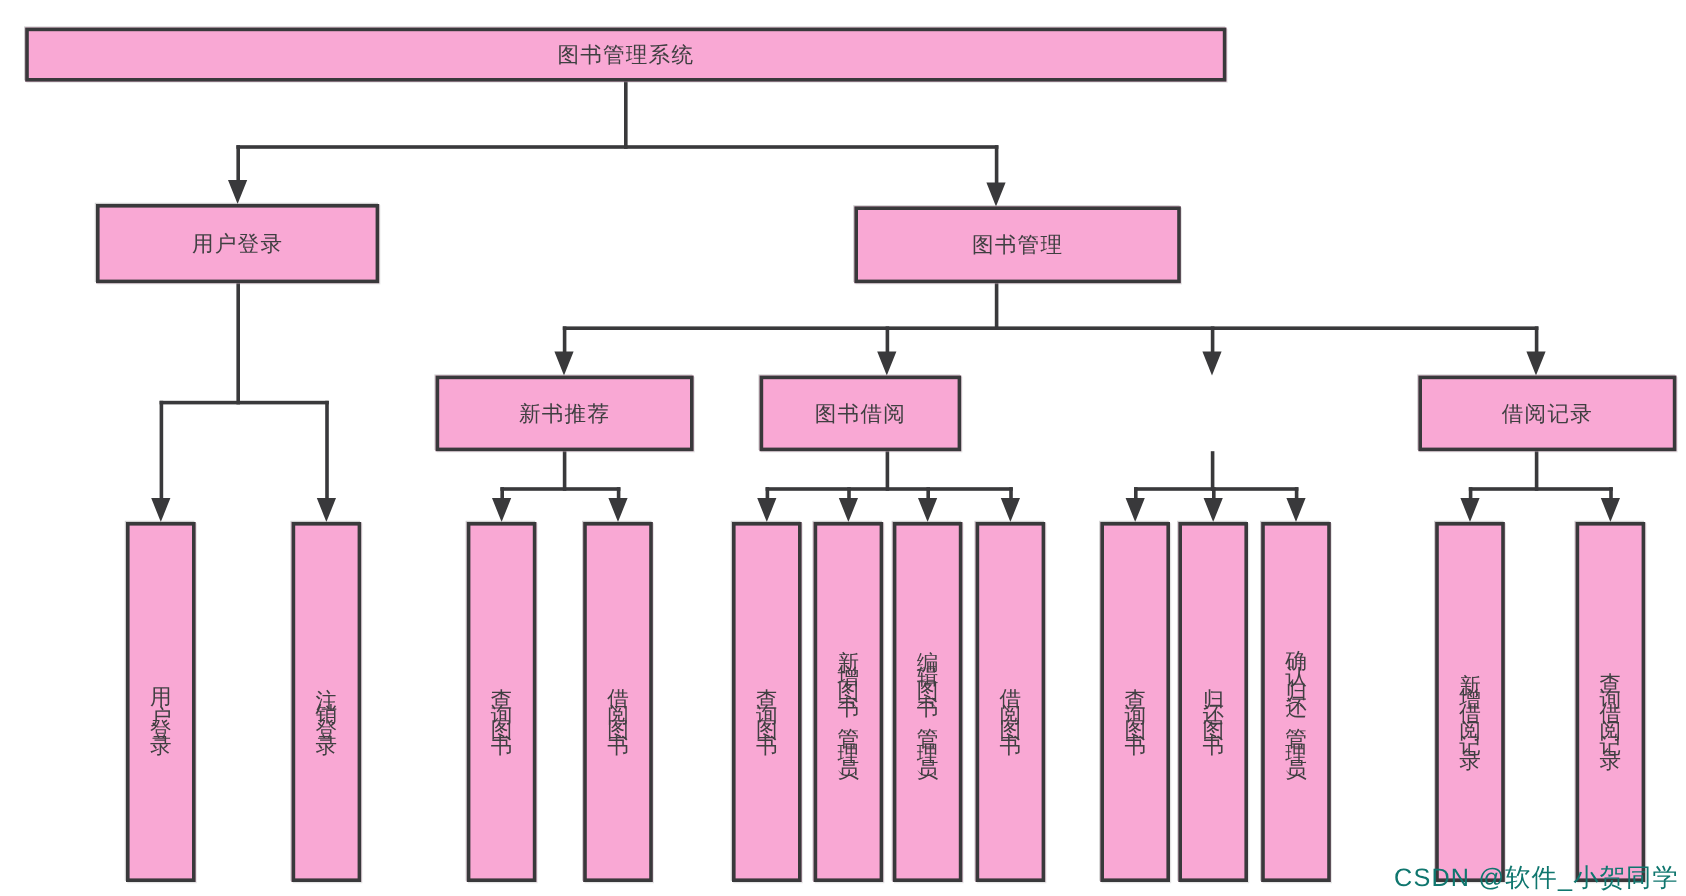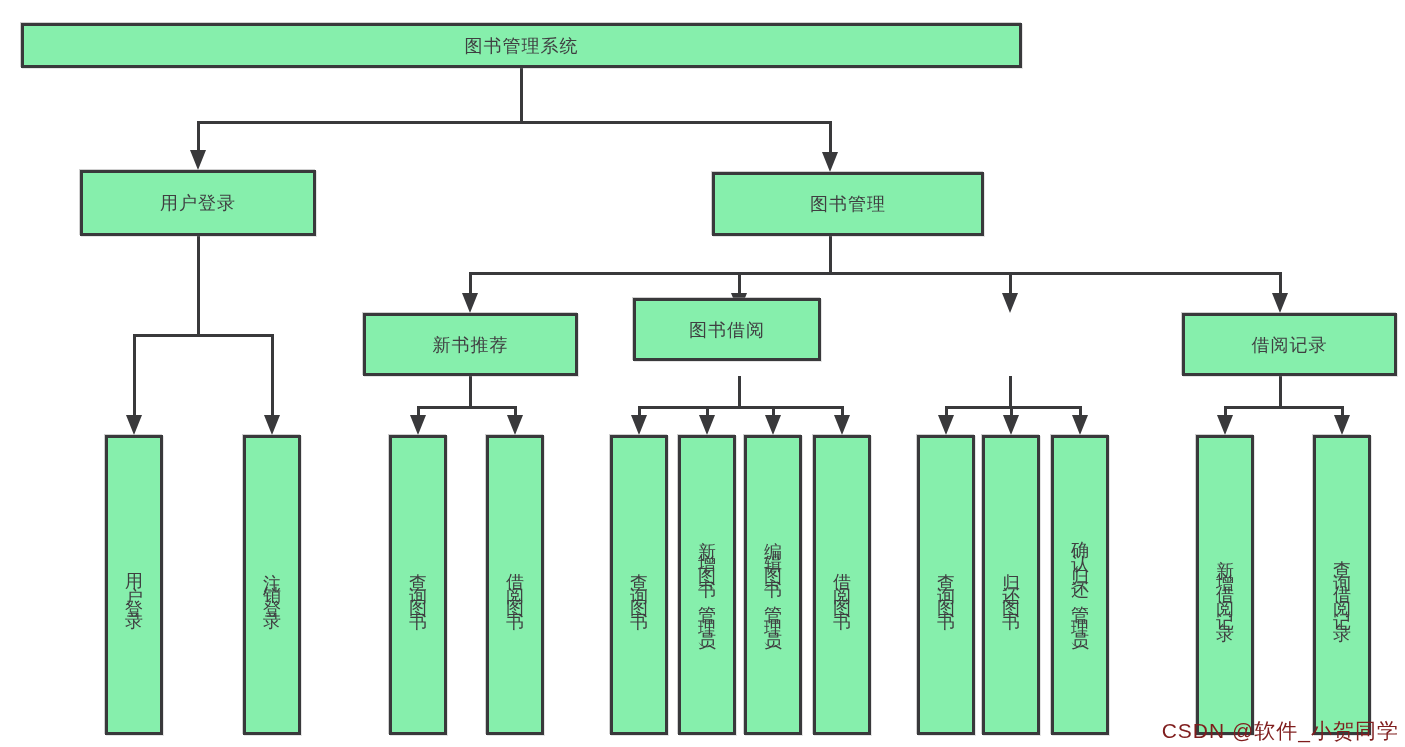--- a/index.html
+++ b/index.html
@@ -11,21 +11,21 @@
   body{font-family:"Liberation Sans","DejaVu Sans",sans-serif;}
   #stage{
     position:relative;
     width:1405px;height:747px;
     background:var(--bg);
     overflow:hidden;
   }
   .node{
     position:absolute;
     box-sizing:border-box;
-    background:#86efac;
+    background:#f9a8d4;
     border:3px solid var(--line);
     display:flex;
     align-items:center;
     justify-content:center;
     color:var(--text);
     font-size:18px;
     letter-spacing:1px;
     box-shadow:-1px -1px 0 rgba(150,150,150,.45), 1px 1px 0 rgba(150,150,150,.25);
     z-index:2;
   }
@@ -45,21 +45,21 @@
     border-left:8px solid transparent;
     border-right:8px solid transparent;
     border-top:20px solid var(--line);
     z-index:1;
   }
   .watermark{
     position:absolute;
     right:6px;
     bottom:2px;
     font-size:21px;
-    color:#7f1d1d;
+    color:#0f766e;
     z-index:3;
     letter-spacing:1px;
     margin-top:12px;
   }
 </style>
 </head>
 <body>
 
 <div id="stage">
 
@@ -87,21 +87,21 @@
   <div class="ln" style="left:469px;top:272px;width:3px;height:23px"></div>
   <div class="ah" style="left:462px;top:293px"></div>
   <div class="ln" style="left:738px;top:272px;width:3px;height:23px"></div>
   <div class="ah" style="left:731px;top:293px"></div>
   <div class="ln" style="left:1009px;top:272px;width:3px;height:23px"></div>
   <div class="ah" style="left:1002px;top:293px"></div>
   <div class="ln" style="left:1279px;top:272px;width:3px;height:23px"></div>
   <div class="ah" style="left:1272px;top:293px"></div>
 
   <div class="node" style="left:363px;top:313px;width:215px;height:63px">新书推荐</div>
-  <div class="node" style="left:633px;top:298px;width:188px;height:63px">图书借阅</div>
+  <div class="node" style="left:633px;top:313px;width:168px;height:63px">图书借阅</div>
   <div class="node" style="left:1182px;top:313px;width:215px;height:63px">借阅记录</div>
 
   <div class="ln" style="left:469px;top:376px;width:3px;height:33px"></div>
   <div class="ln" style="left:417px;top:406px;width:100px;height:3px"></div>
   <div class="ln" style="left:417px;top:406px;width:3px;height:11px"></div>
   <div class="ah" style="left:410px;top:415px"></div>
   <div class="ln" style="left:514px;top:406px;width:3px;height:11px"></div>
   <div class="ah" style="left:507px;top:415px"></div>
 
   <div class="ln" style="left:738px;top:376px;width:3px;height:33px"></div>

